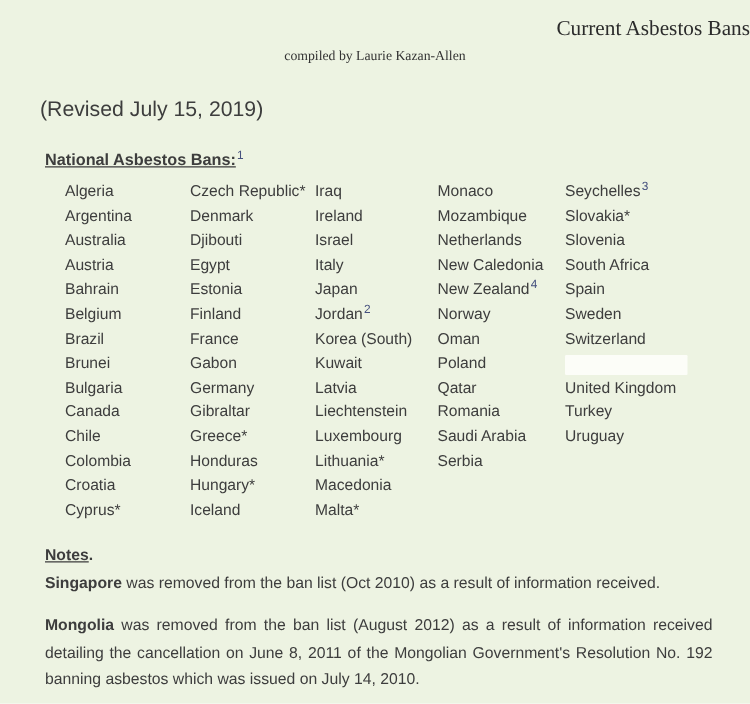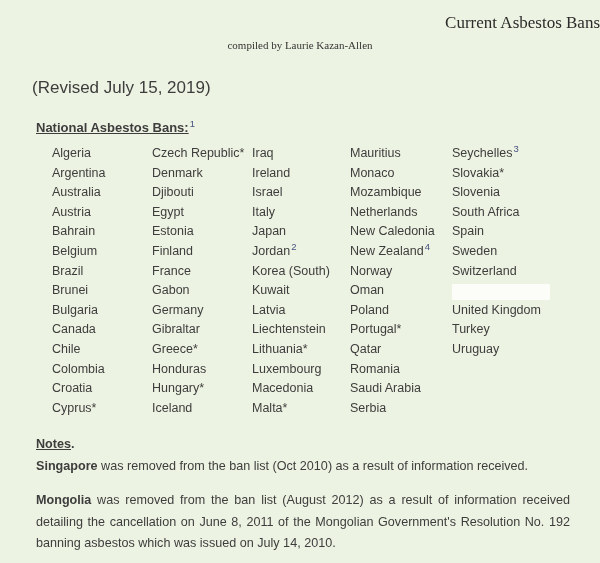--- a/index.html
+++ b/index.html
@@ -92,36 +92,34 @@
         <div class="entry">Iraq</div>
         <div class="entry">Ireland</div>
         <div class="entry">Israel</div>
         <div class="entry">Italy</div>
         <div class="entry">Japan</div>
         <div class="entry">Jordan<sup class="sup">2</sup></div>
         <div class="entry">Korea (South)</div>
         <div class="entry">Kuwait</div>
         <div class="entry">Latvia</div>
         <div class="entry">Liechtenstein</div>
+        <div class="entry">Luxembourg</div>
         <div class="entry">Lithuania*</div>
-        <div class="entry">Luxembourg</div>
         <div class="entry">Macedonia</div>
         <div class="entry">Malta*</div>
       </div>
       <div class="col">
-        <div class="entry">Mauritius</div>
         <div class="entry">Monaco</div>
         <div class="entry">Mozambique</div>
         <div class="entry">Netherlands</div>
         <div class="entry">New Caledonia</div>
         <div class="entry">New Zealand<sup class="sup">4</sup></div>
         <div class="entry">Norway</div>
         <div class="entry">Oman</div>
         <div class="entry">Poland</div>
-        <div class="entry">Portugal*</div>
         <div class="entry">Qatar</div>
         <div class="entry">Romania</div>
         <div class="entry">Saudi Arabia</div>
         <div class="entry">Serbia</div>
       </div>
       <div class="col">
         <div class="entry">Seychelles<sup class="sup">3</sup></div>
         <div class="entry">Slovakia*</div>
         <div class="entry">Slovenia</div>
         <div class="entry">South Africa</div>

